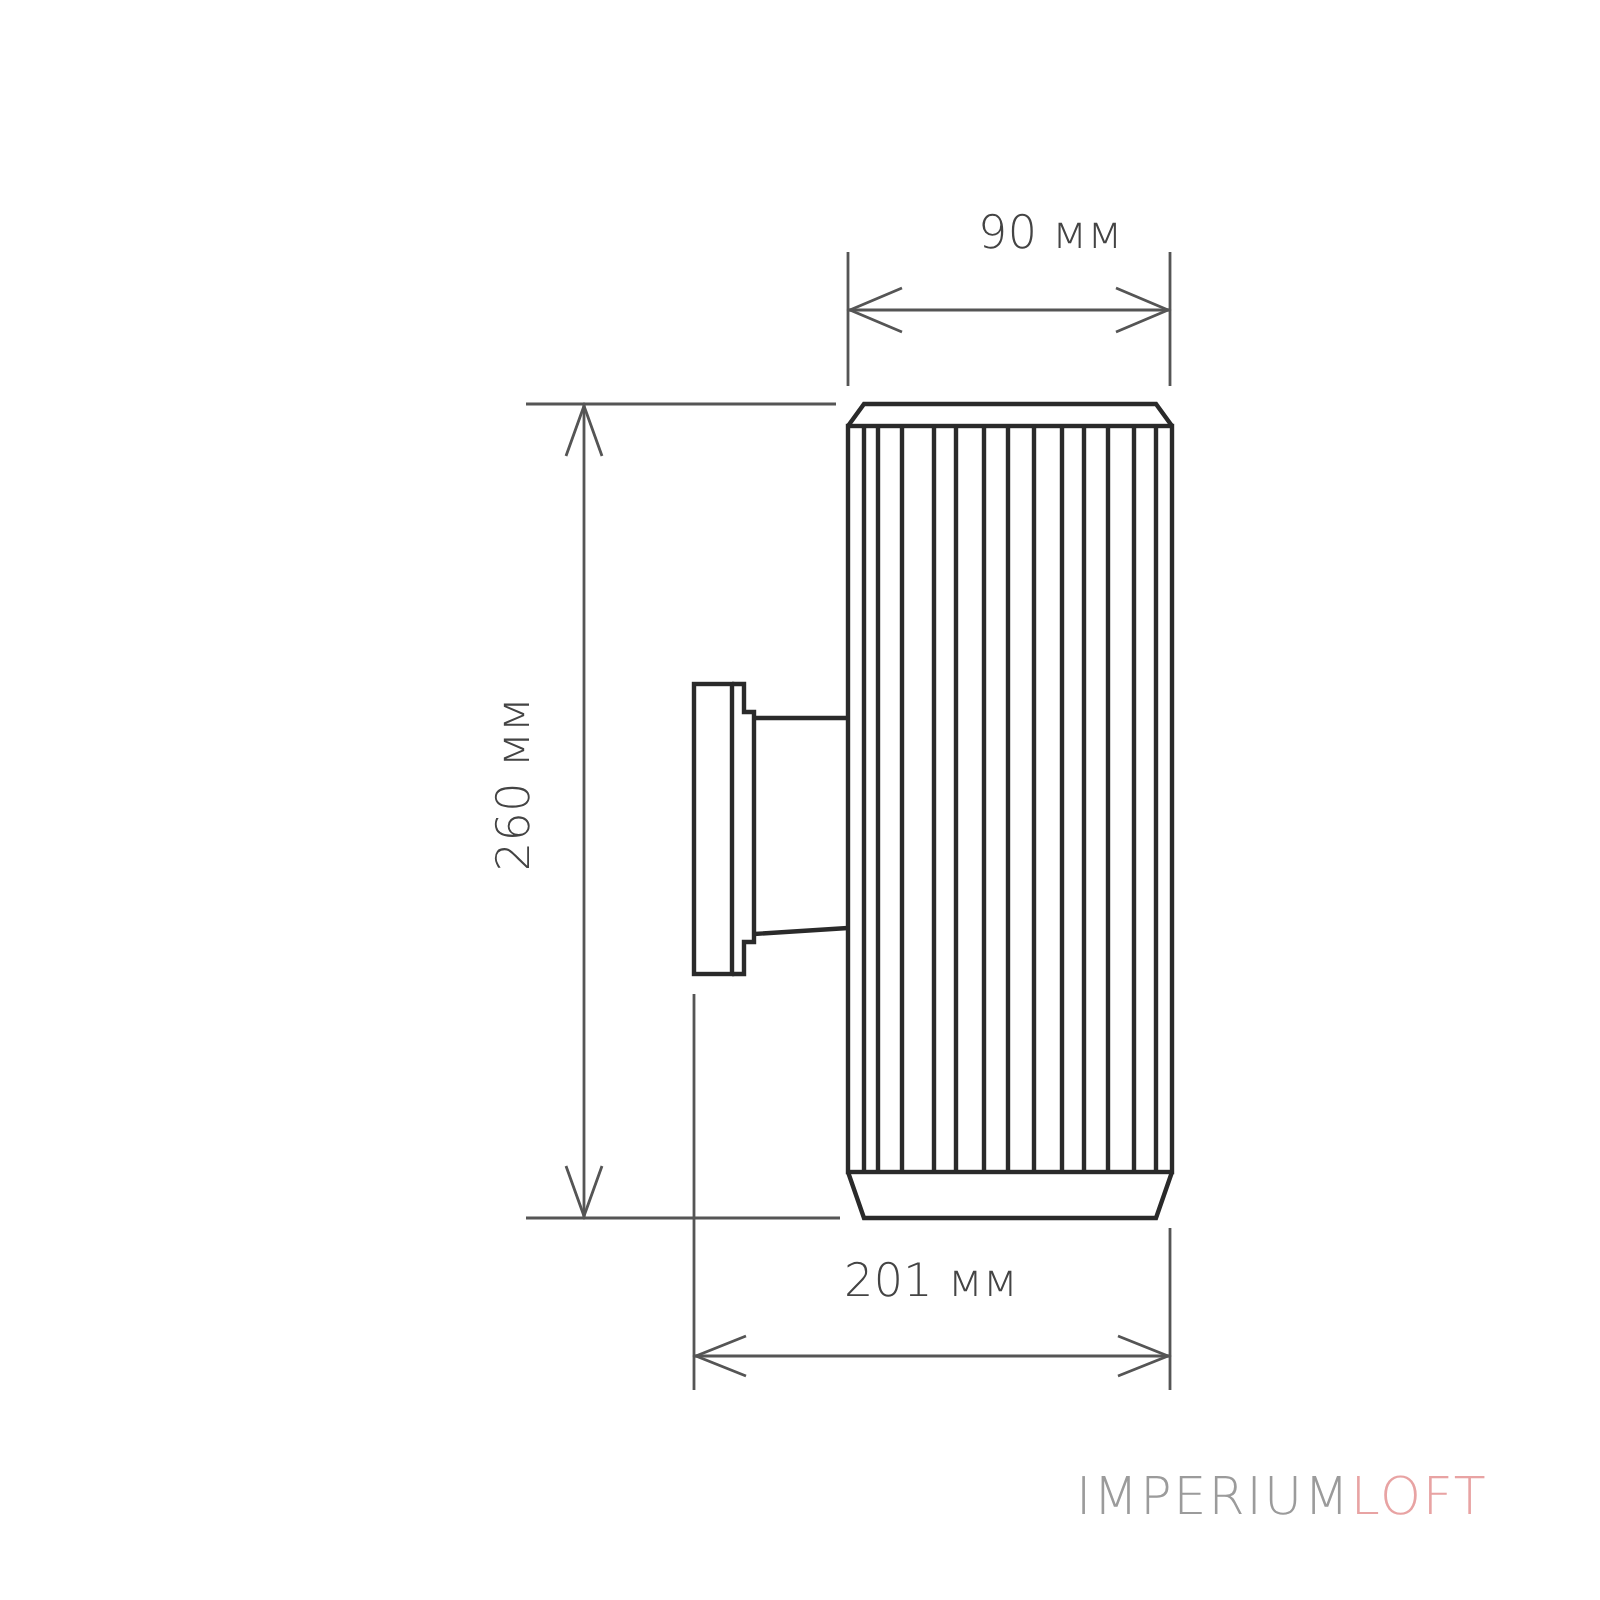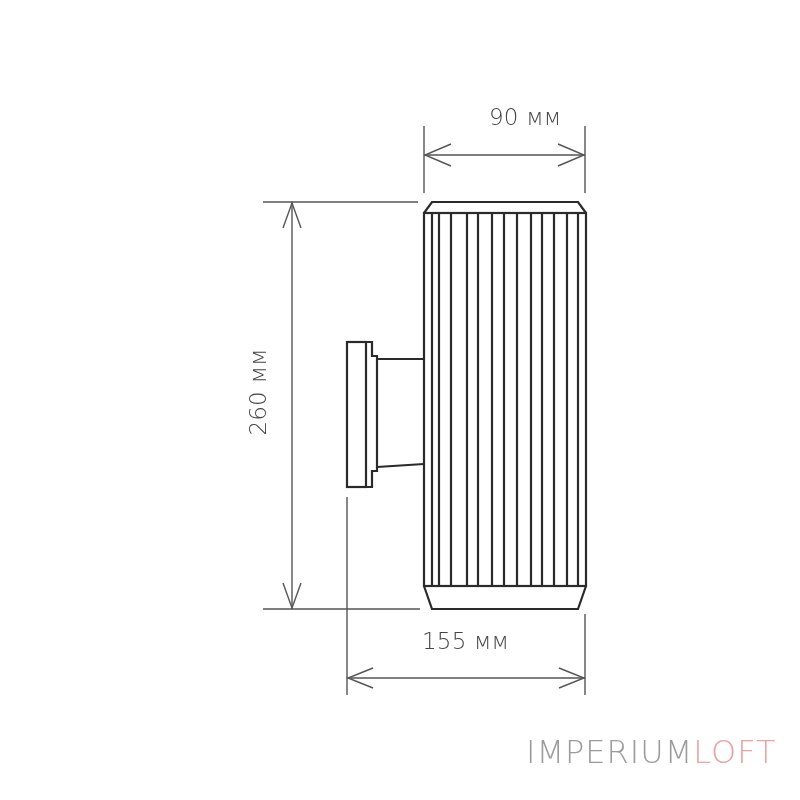--- a/index.html
+++ b/index.html
@@ -10,22 +10,22 @@
   .rib { stroke: #2a2a2a; stroke-width: 2.2; }
   .label {
     position: absolute; color: #444444;
     font-family: "DejaVu Sans", sans-serif; font-weight: 300;
     font-size: 23px; letter-spacing: 0.2px; white-space: nowrap; line-height: 1;
   }
   #label-width-top { left: 489px; top: 106px; }
   #label-width-bottom { left: 422px; top: 630px; }
   #label-height { left: 258px; top: 392px; transform: translate(-50%, -50%) rotate(-90deg); transform-origin: center center; }
   #brand {
-    position: absolute; left: 526px; top: 736px;
-    font-family: "DejaVu Sans", sans-serif; font-size: 32px; font-weight: 300;
+    position: absolute; left: 538px; top: 736px;
+    font-family: "DejaVu Sans", sans-serif; font-size: 26px; font-weight: 300;
     letter-spacing: 1px; line-height: 1; white-space: nowrap;
   }
   #brand .a { color: #9b9b9b; }
   #brand .b { color: #e8a3a3; }
 </style>
 </head>
 <body>
 
 <svg id="drawing" viewBox="0 0 800 800" xmlns="http://www.w3.org/2000/svg">
 
@@ -77,17 +77,17 @@
       <line class="rib" x1="542" y1="213" x2="542" y2="586"></line>
       <line class="rib" x1="554" y1="213" x2="554" y2="586"></line>
       <line class="rib" x1="567" y1="213" x2="567" y2="586"></line>
       <line class="rib" x1="578" y1="213" x2="578" y2="586"></line>
     </g>
   </g>
 </svg>
 
 <div id="label-width-top" class="label">90 мм</div>
 <div id="label-height" class="label">260 мм</div>
-<div id="label-width-bottom" class="label">155 мм</div>
+<div id="label-width-bottom" class="label">201 мм</div>
 
 <div id="brand">
   <span class="a">IMPERIUM</span><span class="b">LOFT</span>
 </div>
 
 </body></html>

